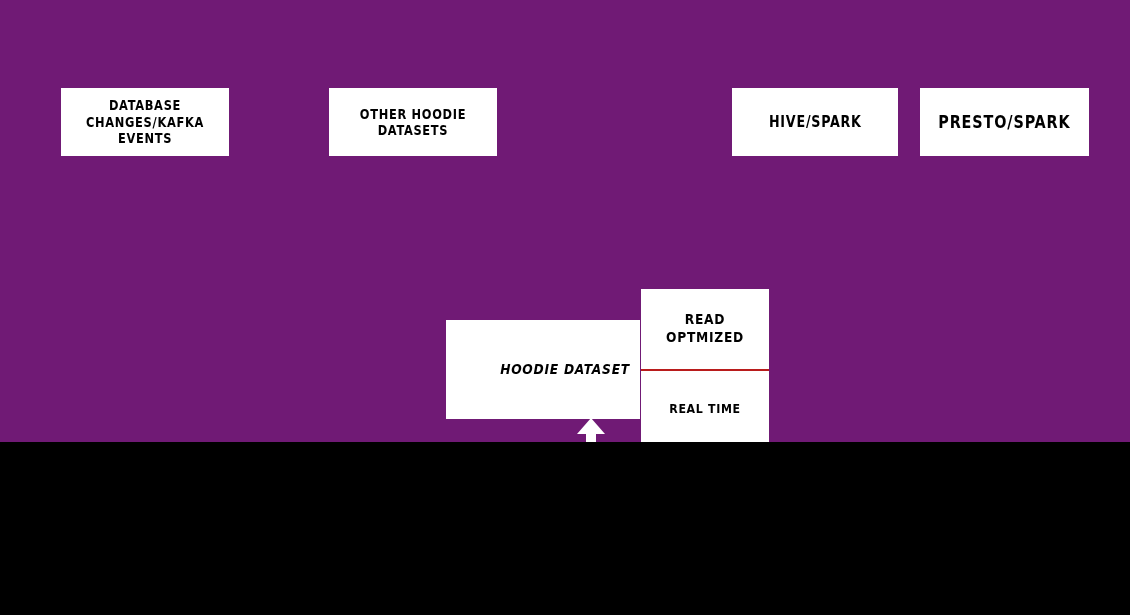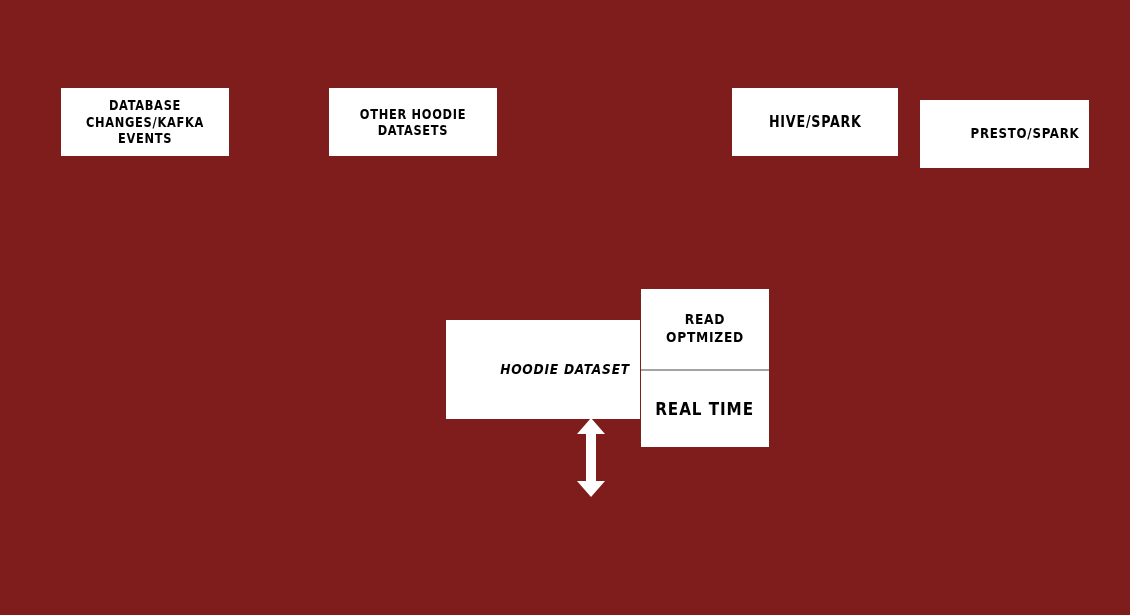--- a/index.html
+++ b/index.html
@@ -4,22 +4,22 @@
 <title>Hoodie Dataset Architecture Diagram</title>
 <style>
   html, body {
     margin: 0;
     padding: 0;
     background: #000000;
   }
   #canvas {
     position: relative;
     width: 1130px;
-    height: 615px;
-    background: #7f1d1d;
+    height: 442px;
+    background: #701a75;
     overflow: hidden;
     font-family: "DejaVu Sans", sans-serif;
   }
   .node {
     position: absolute;
     background: #ffffff;
     color: #000000;
     box-sizing: border-box;
     display: flex;
     align-items: center;
@@ -47,46 +47,45 @@
   #node-other-hoodie-datasets {
     left: 281px; top: 88px;  width: 168px; height: 68px;
     font-size: 13.5px;
     margin-left: 48px;
   }
   #node-hive-spark {
     left: 732px; top: 88px;  width: 166px; height: 68px;
     font-size: 15px;
   }
   #node-presto-spark {
-    left: 920px; top: 100px;  width: 169px; height: 68px;
-    font-size: 14px;
-    justify-content: flex-end;
+    left: 920px; top: 88px;  width: 169px; height: 68px;
+    font-size: 17px;
   }
 
   
   #node-hoodie-dataset {
     left: 446px; top: 320px; width: 194px; height: 99px;
     justify-content: flex-end;
     font-size: 14.5px;
     font-style: italic;
   }
   #node-hoodie-dataset .label {
     text-align: center;
     padding-right: 6px;
   }
 
   
   #node-read-optimized {
     left: 641px; top: 289px; width: 128px; height: 82px;
     font-size: 14.5px;
-    border-bottom: 2px solid #a3a3a3;
+    border-bottom: 2px solid #b91c1c;
   }
   #node-real-time {
     left: 641px; top: 371px; width: 128px; height: 76px;
-    font-size: 18px;
+    font-size: 13px;
   }
 
   
   #node-hdfs {
     left: 446px; top: 501px; width: 288px; height: 72px;
     font-size: 15px;
   }
 
   
   #arrow-hoodie-hdfs {

